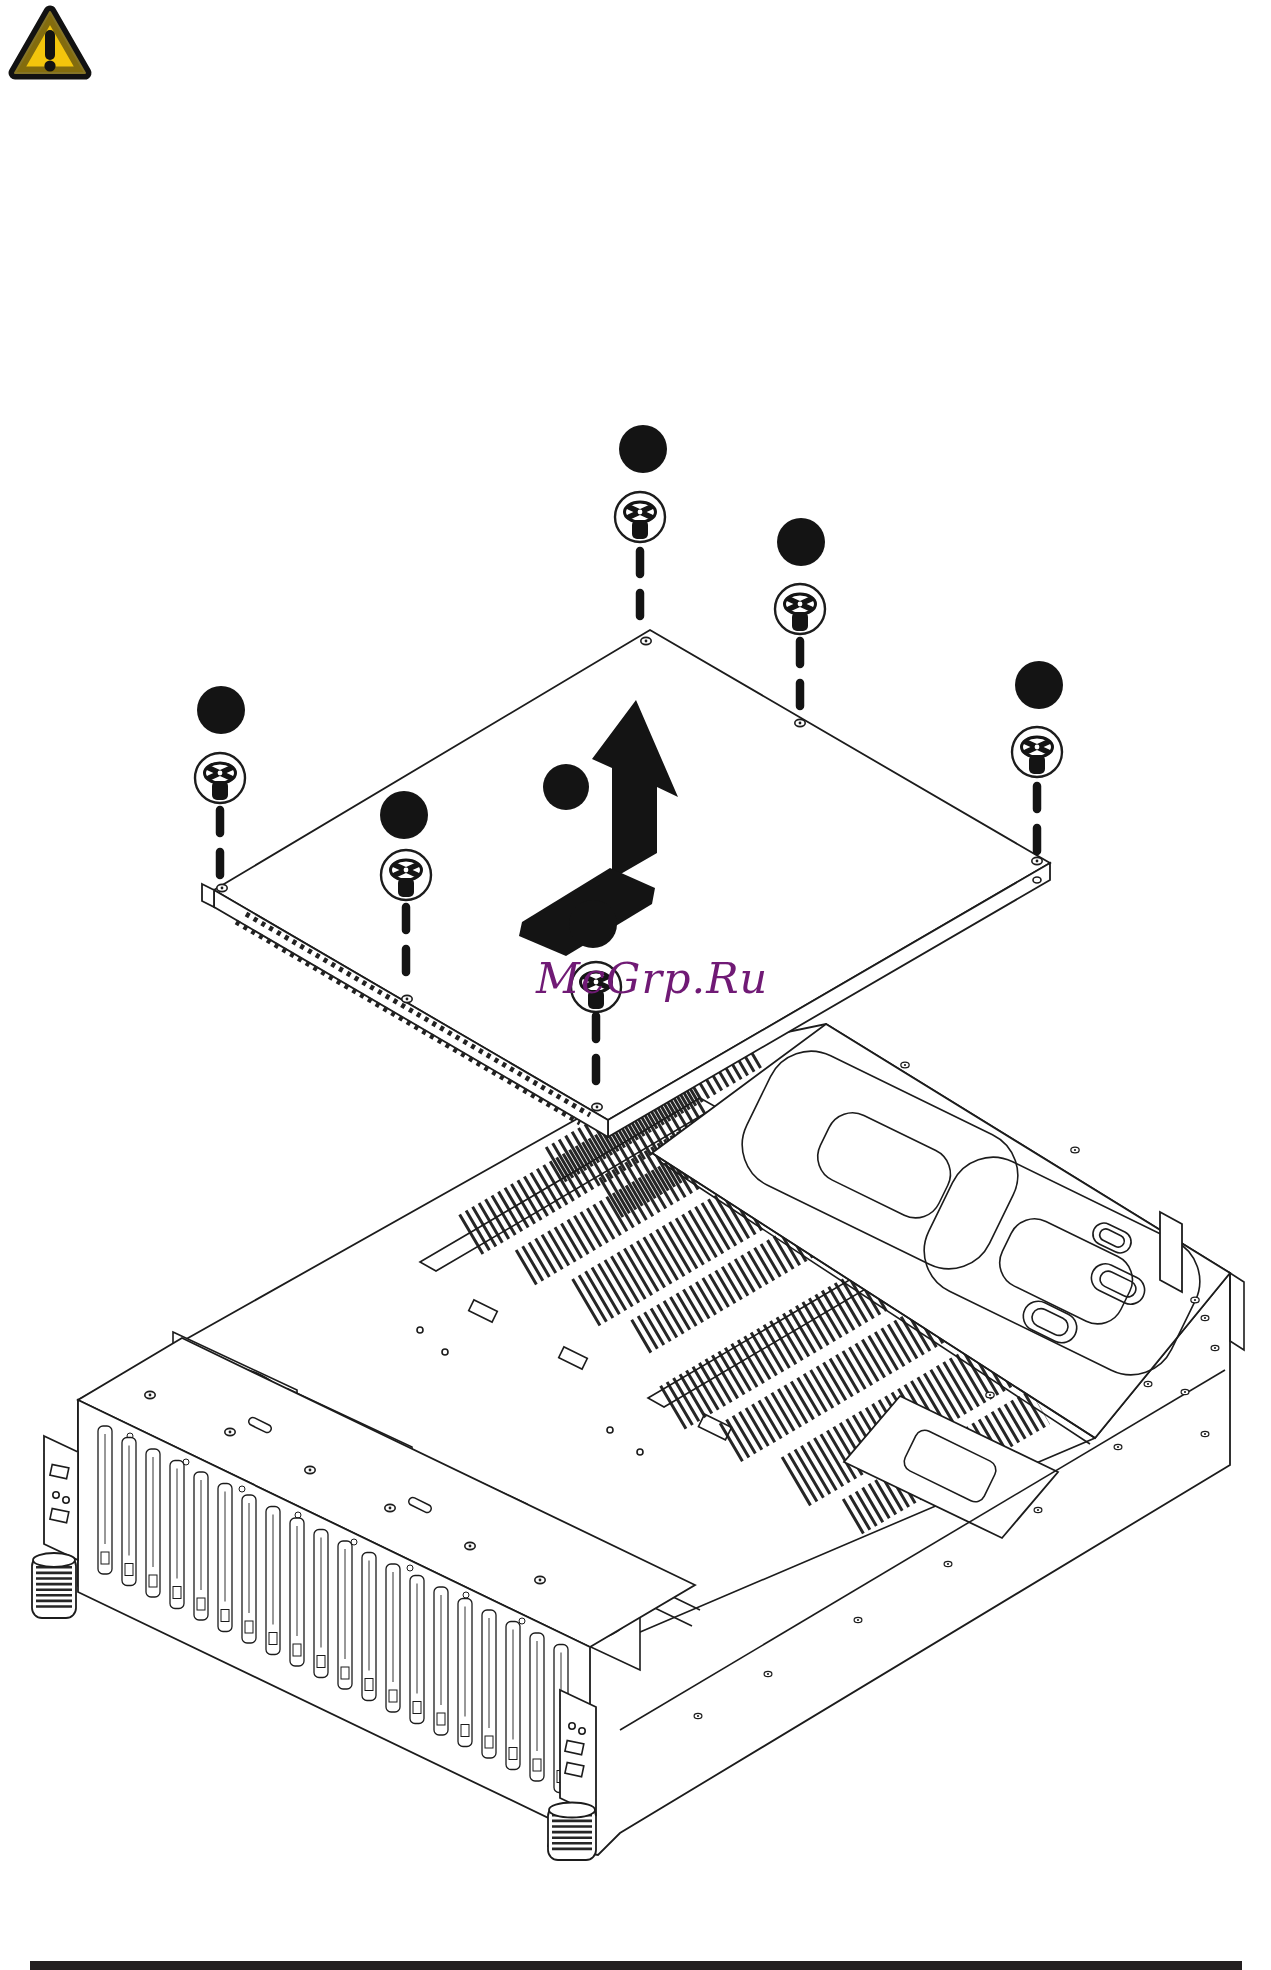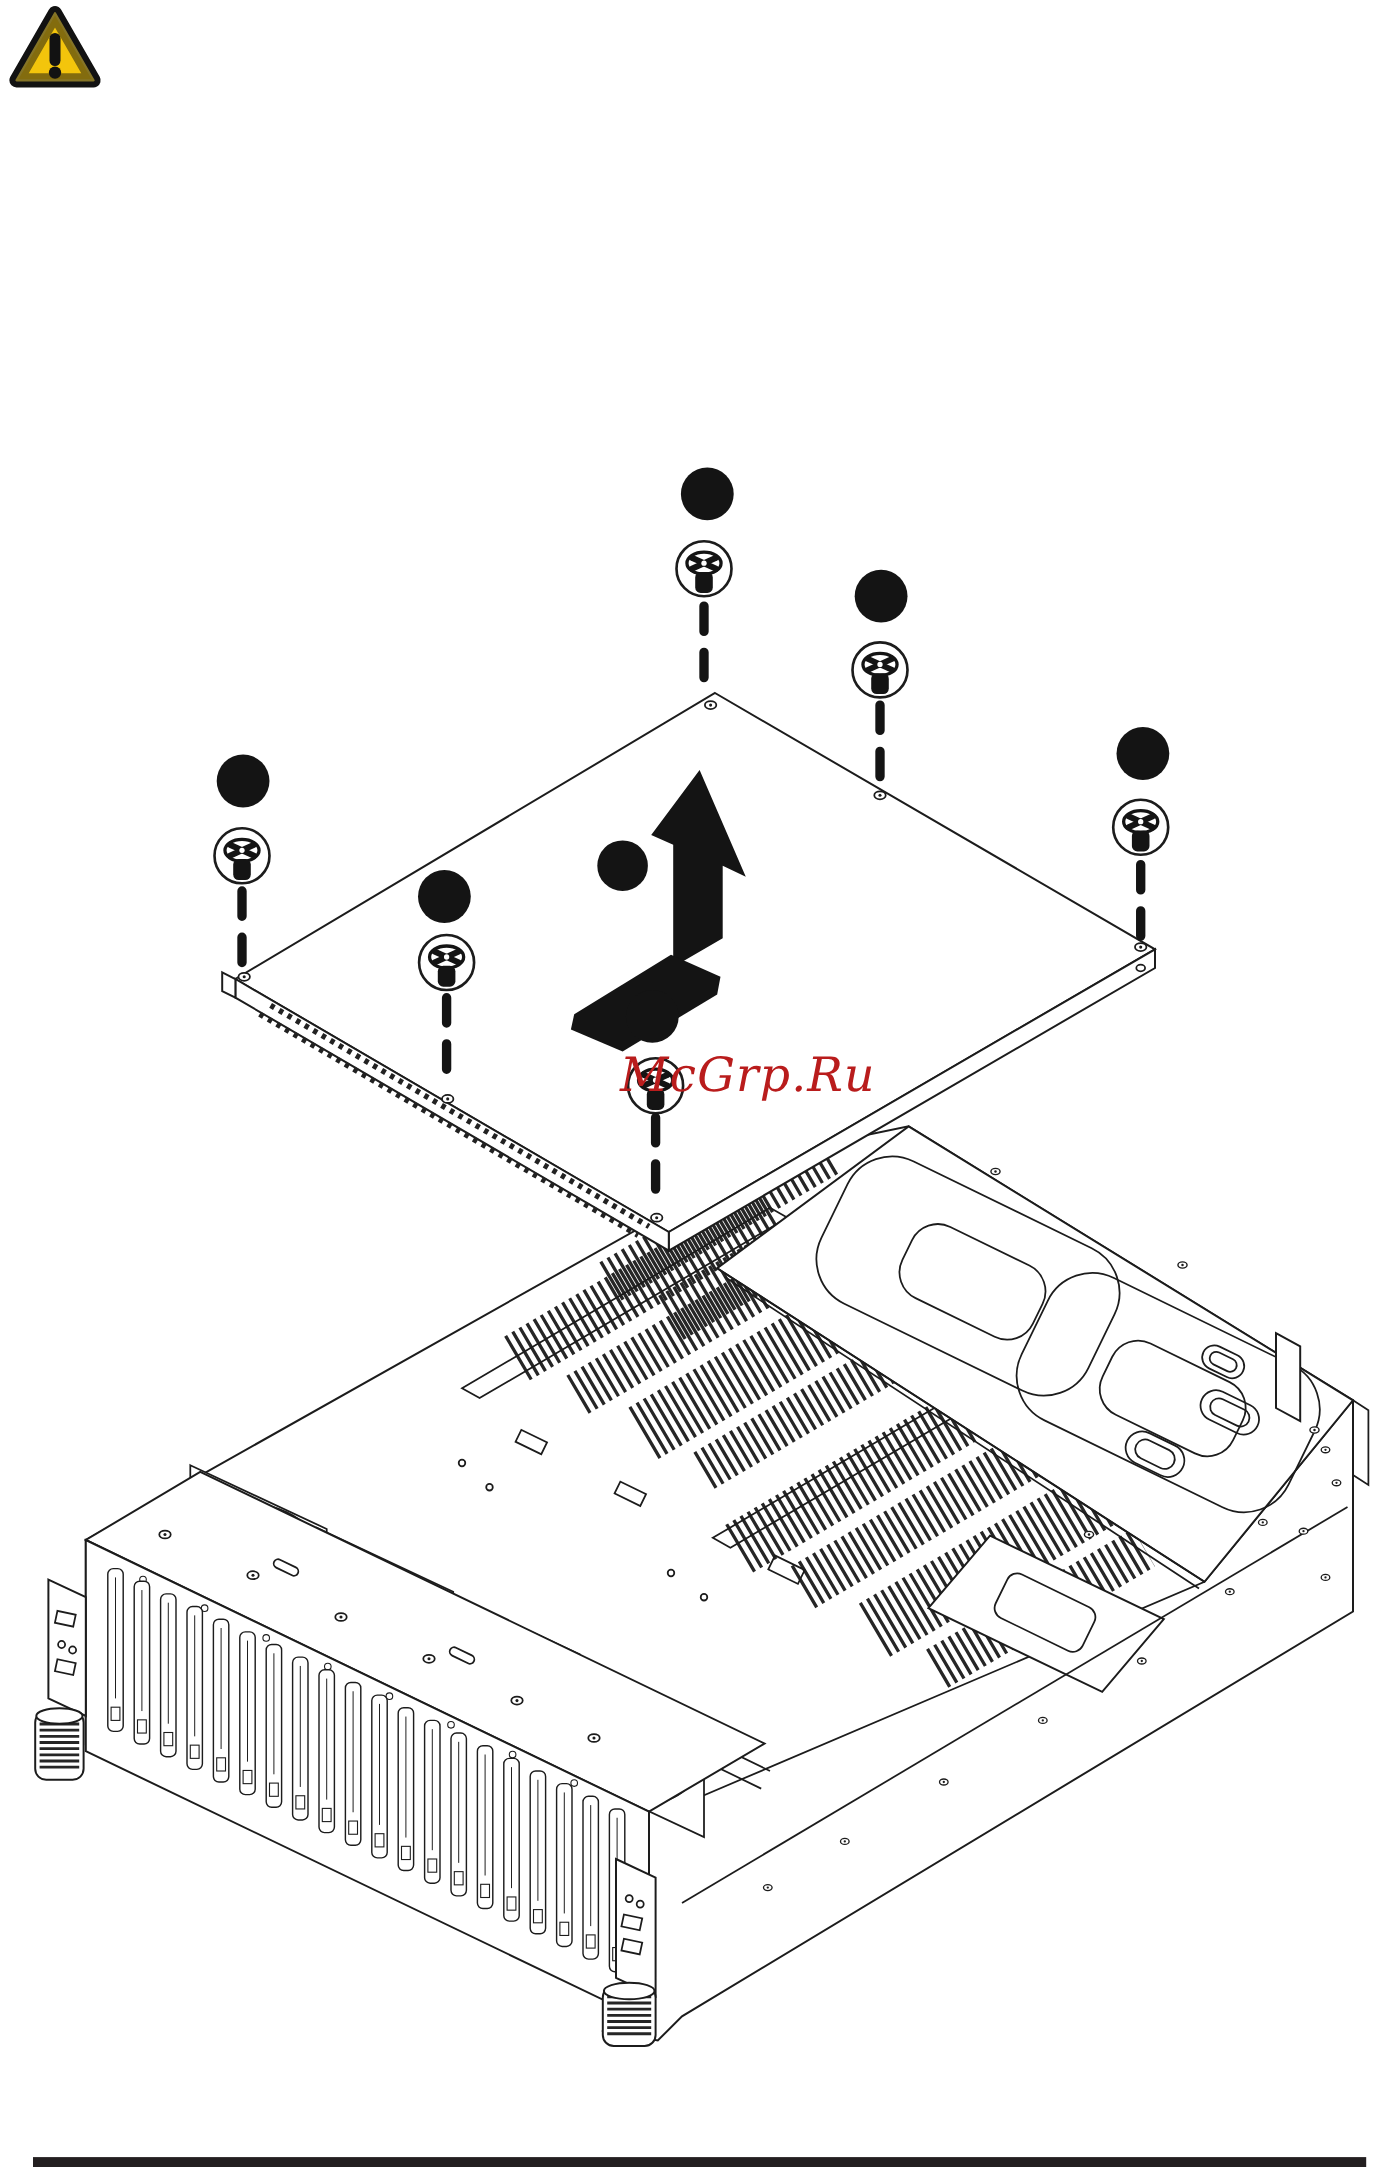--- a/index.html
+++ b/index.html
@@ -289,16 +289,16 @@
     <g stroke="#141414" stroke-width="8.5" stroke-linecap="round" stroke-dasharray="23 19">
       <line x1="640" y1="551" x2="640" y2="628"></line>
       <line x1="800" y1="641" x2="800" y2="716"></line>
       <line x1="1037" y1="786" x2="1037" y2="853"></line>
       <line x1="220" y1="810" x2="220" y2="879"></line>
       <line x1="406" y1="907" x2="406" y2="990"></line>
       <line x1="596" y1="1016" x2="596" y2="1098"></line>
     </g>
   </svg>
 
-  <div class="watermark" style="color: #b91c1c; text-align: right;">McGrp.Ru</div>
+  <div class="watermark" style="color: #701a75;">McGrp.Ru</div>
 
   <div class="footer-rule"></div>
 </div>
 
 </body></html>

